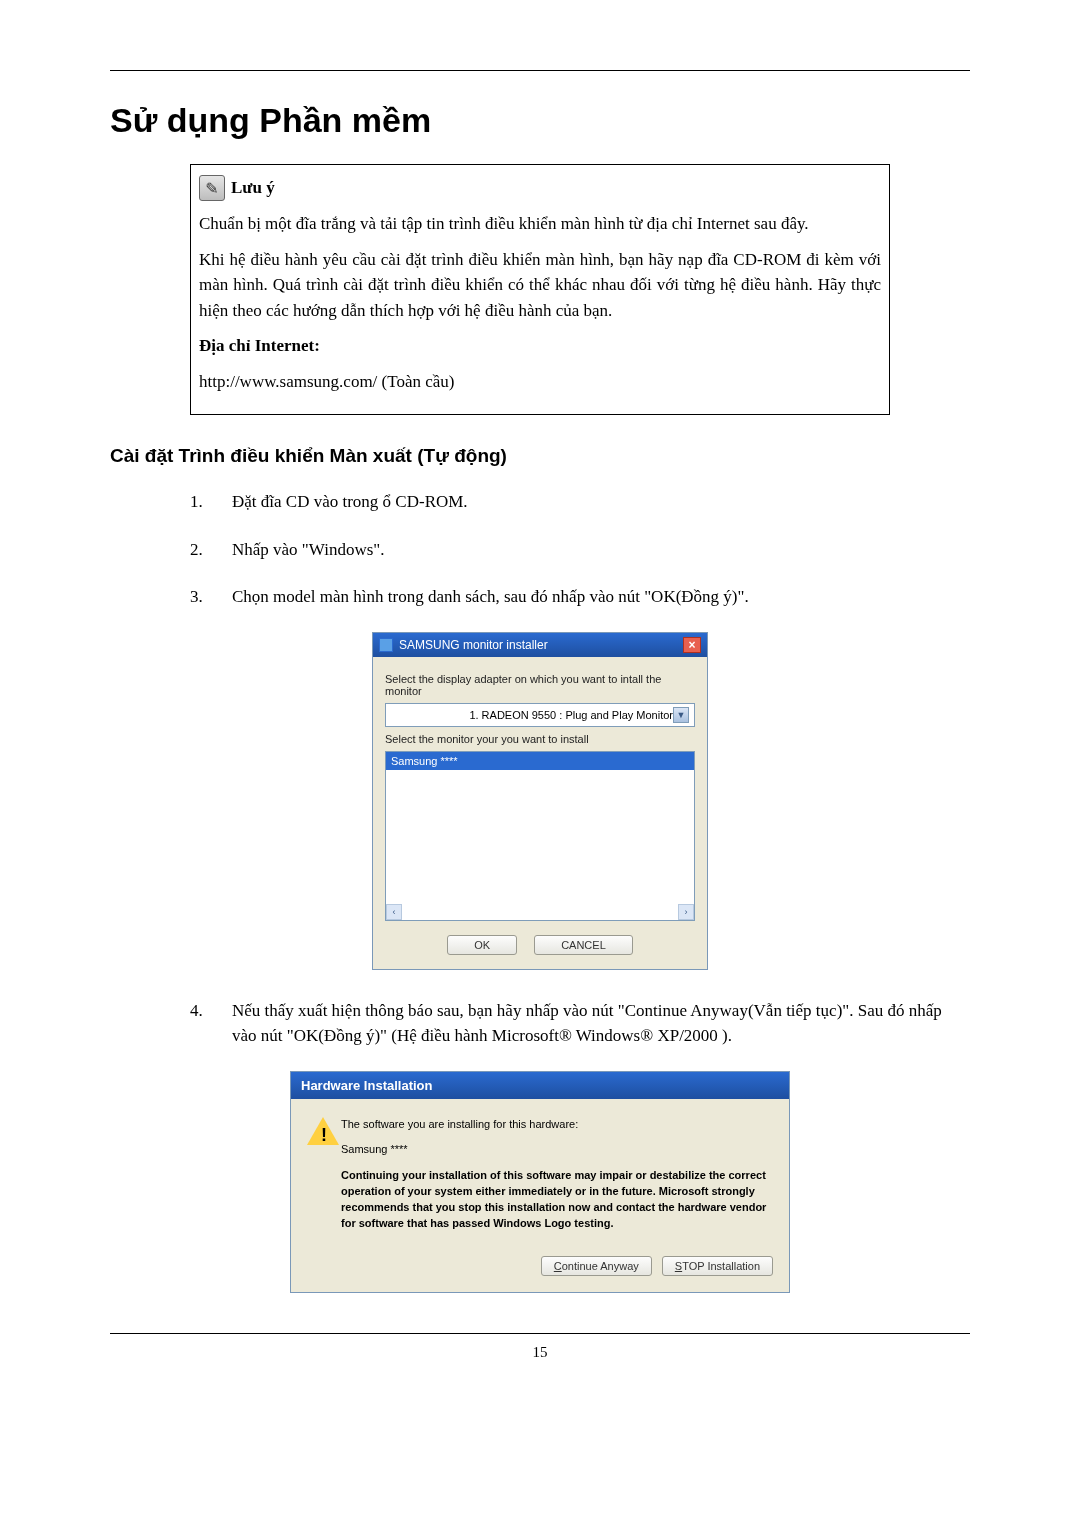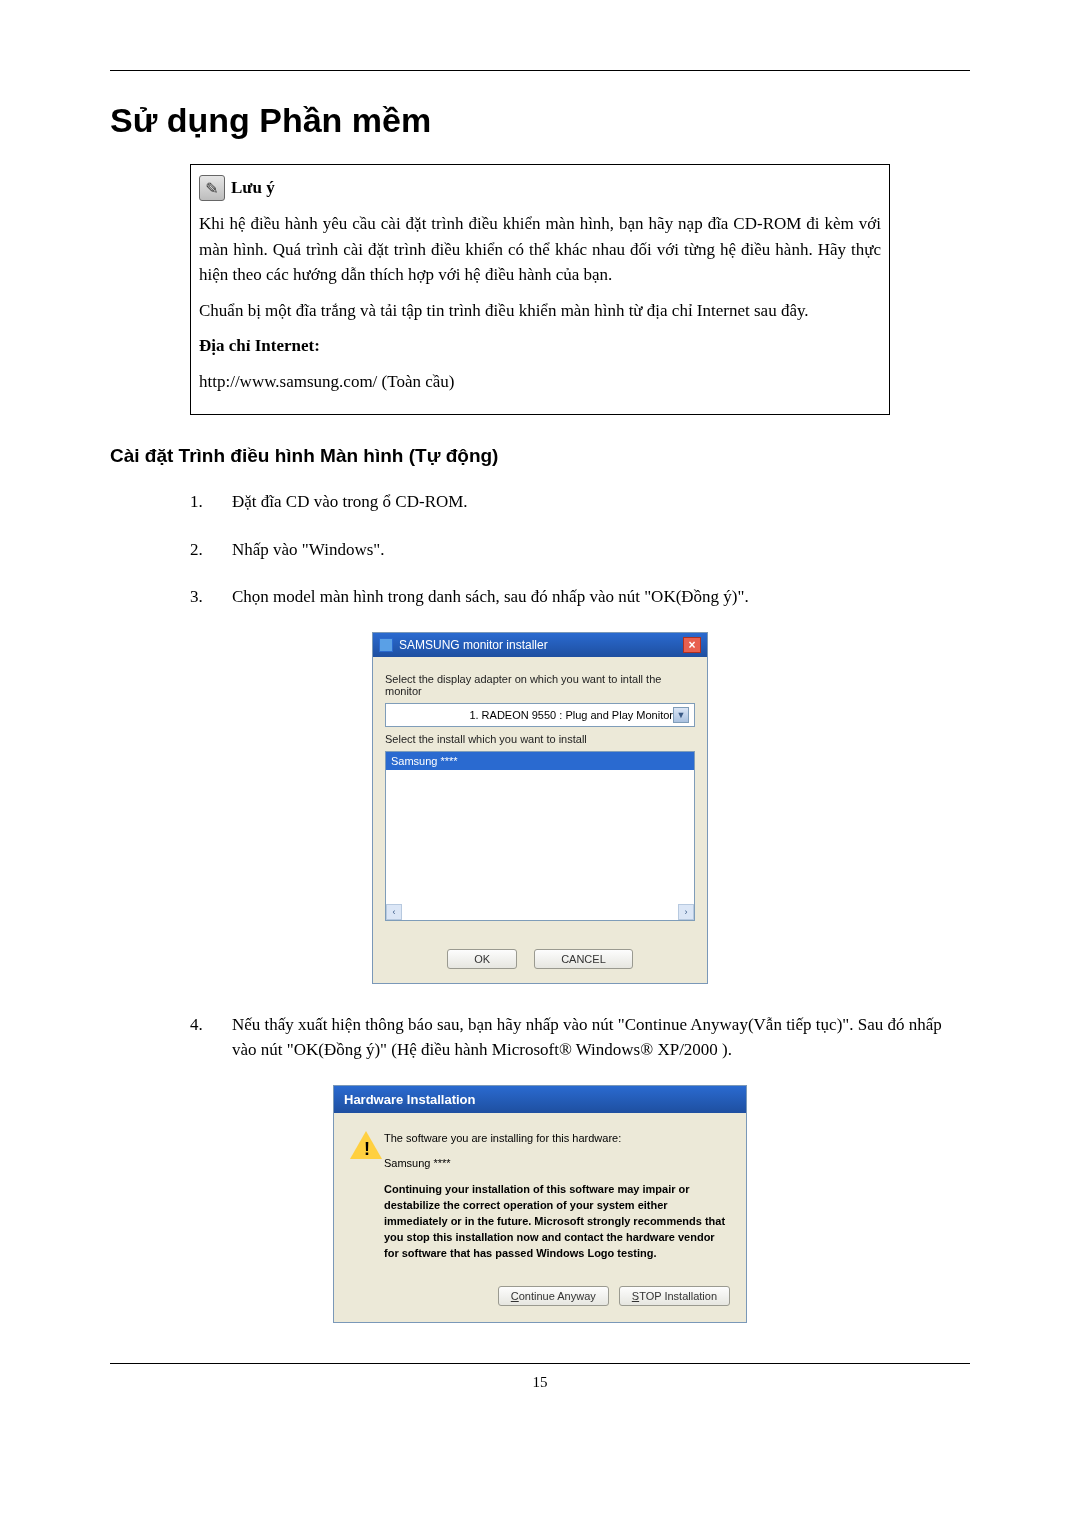--- a/index.html
+++ b/index.html
@@ -27,23 +27,23 @@
 .close-btn { width: 18px; height: 16px; background: #e86050; color: #fff; display: flex; align-items: center; justify-content: center; border: 1px solid #b03020; font-size: 12px; font-weight: bold; }
 .installer-body { padding: 10px 12px 14px 12px; }
 .ilabel { text-align: left; margin: 6px 0; color: #222; }
 .dropdown { background: #fff; border: 1px solid #7f9db9; padding: 3px 5px; display: flex; justify-content: flex-end; align-items: center; color: #000; }
 .dropdown .dd-arrow { width: 16px; height: 16px; background: linear-gradient(#dbe6f6,#a9c1df); border: 1px solid #7f9db9; display: flex; align-items: center; justify-content: center; font-size: 9px; color: #3a5a85; }
 .listbox { background: #fff; border: 1px solid #7f9db9; height: 170px; position: relative; margin-top: 4px; overflow: hidden; }
 .listbox-item { background: #2a6ad0; color: #fff; padding: 3px 5px; }
 .listbox .scroll-hint { position: absolute; bottom: 0; left: 0; right: 0; height: 16px; display: flex; }
 .scroll-hint .sh-left { width: 16px; background: #dbe6f6; border: 1px solid #b7c9df; display:flex;align-items:center;justify-content:center;font-size:9px;color:#3a5a85; }
 .scroll-hint .sh-right { width: 16px; background: #dbe6f6; border: 1px solid #b7c9df; display:flex;align-items:center;justify-content:center;font-size:9px;color:#3a5a85; margin-left: auto; }
-.installer-buttons { display: flex; gap: 17px; justify-content: center; margin-top: 28px; }
+.installer-buttons { display: flex; gap: 17px; justify-content: center; margin-top: 14px; }
 .win-btn { background: linear-gradient(#fdfdfd,#e6e6e0); border: 1px solid #9a9a90; padding: 3px 26px; font-size: 11px; color: #333; border-radius: 3px; }
-.hw-dialog { width: 414px; border: 1px solid #7a98b8; background: #ece9d8; font-family: Tahoma, Arial, sans-serif; font-size: 11px; }
+.hw-dialog { width: 500px; border: 1px solid #7a98b8; background: #ece9d8; font-family: Tahoma, Arial, sans-serif; font-size: 11px; }
 .hw-title { background: linear-gradient(#2a6ad0,#1e4fa0); color: #fff; padding: 6px 10px; font-weight: bold; font-size: 13px; }
 .hw-body { padding: 18px 16px 14px 16px; display: flex; gap: 0; }
 .warn-tri { width: 0; height: 0; border-left: 16px solid transparent; border-right: 16px solid transparent; border-bottom: 28px solid #ffd040; position: relative; }
 .warn-tri-wrap { width: 34px; height: 30px; position: relative; min-width:34px; }
 .warn-tri-wrap::after { content: "!"; position: absolute; left: 14px; top: 8px; font-size: 18px; font-weight: bold; color: #000; }
 .hw-body .txt { flex: 1; }
 .hw-body p { margin-bottom: 10px; line-height: 1.45; }
 .link { color: #1040c0; text-decoration: underline; }
 .bold11 { font-weight: bold; }
 .hw-buttons { display: flex; gap: 10px; justify-content: flex-end; padding: 0 16px 16px 0; }
@@ -58,27 +58,27 @@
   <div class="hr"></div>
 
   <h1>Sử dụng Phần mềm</h1>
 
 
   <div class="note-box">
     <div class="note-header">
       <span class="note-icon">✎</span>
       <span class="note-title">Lưu ý</span>
     </div>
+    <p>Chuẩn bị một đĩa trắng và tải tập tin trình điều khiển màn hình từ địa chỉ Internet sau đây.</p>
     <p>Khi hệ điều hành yêu cầu cài đặt trình điều khiển màn hình, bạn hãy nạp đĩa CD-ROM đi kèm với màn hình. Quá trình cài đặt trình điều khiển có thể khác nhau đối với từng hệ điều hành. Hãy thực hiện theo các hướng dẫn thích hợp với hệ điều hành của bạn.</p>
-    <p>Chuẩn bị một đĩa trắng và tải tập tin trình điều khiển màn hình từ địa chỉ Internet sau đây.</p>
     <p class="bold">Địa chỉ Internet:</p>
     <p>http://www.samsung.com/ (Toàn cầu)</p>
   </div>
 
-  <h2 class="sub">Cài đặt Trình điều hình Màn hình (Tự động)</h2>
+  <h2 class="sub">Cài đặt Trình điều khiển Màn xuất (Tự động)</h2>
 
   <ol class="steps">
     <li>
       <span class="num">1.</span>
       <span>Đặt đĩa CD vào trong ổ CD-ROM.</span>
     </li>
     <li>
       <span class="num">2.</span>
       <span>Nhấp vào "Windows".</span>
     </li>
@@ -96,21 +96,21 @@
           <span>SAMSUNG monitor installer</span>
         </div>
         <span class="close-btn">×</span>
       </div>
       <div class="installer-body">
         <div class="ilabel">Select the display adapter on which you want to intall the monitor</div>
         <div class="dropdown">
           <span>1. RADEON 9550 : Plug and Play Monitor</span>
           <span class="dd-arrow">▼</span>
         </div>
-        <div class="ilabel">Select the install which you want to install</div>
+        <div class="ilabel">Select the monitor your you want to install</div>
         <div class="listbox">
           <div class="listbox-item">Samsung ****</div>
           <div class="scroll-hint">
             <span class="sh-left">‹</span>
             <span class="sh-right">›</span>
           </div>
         </div>
         <div class="installer-buttons">
           <button class="win-btn">OK</button>
           <button class="win-btn">CANCEL</button>

